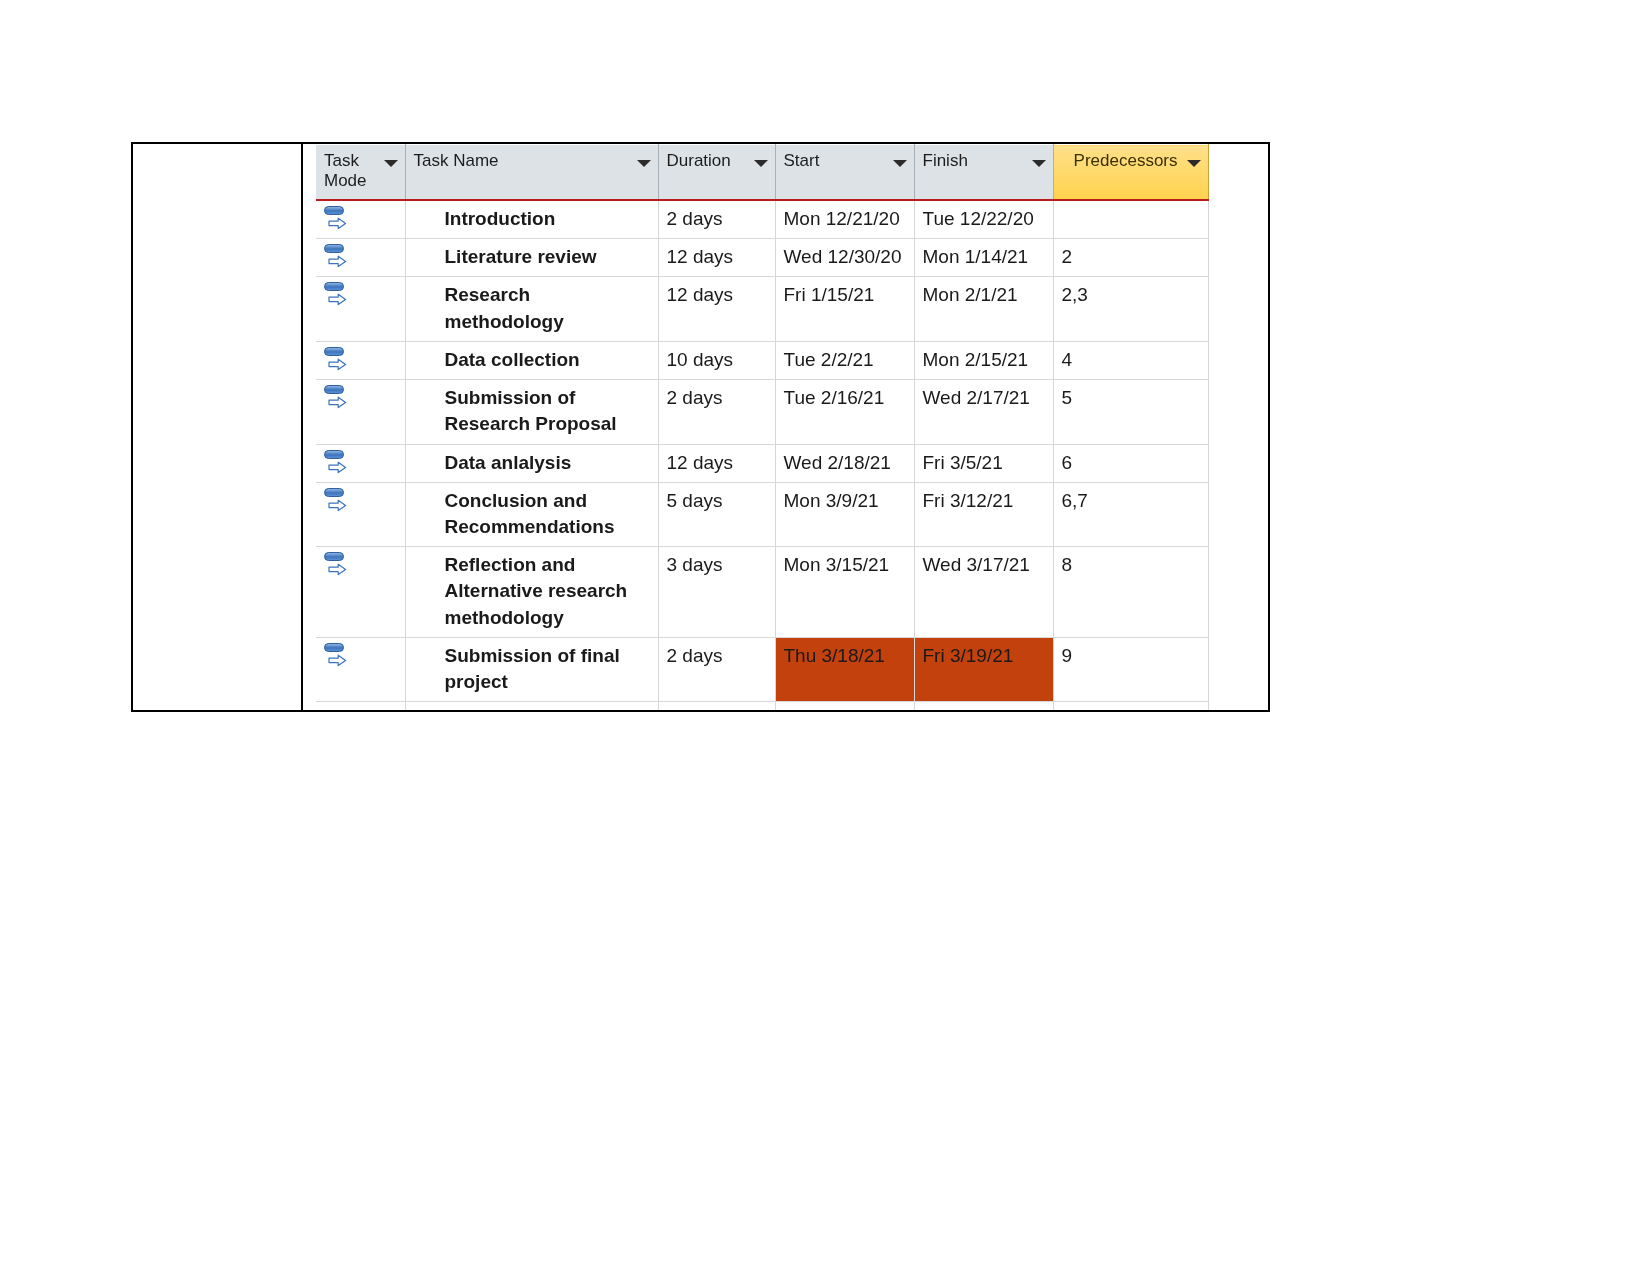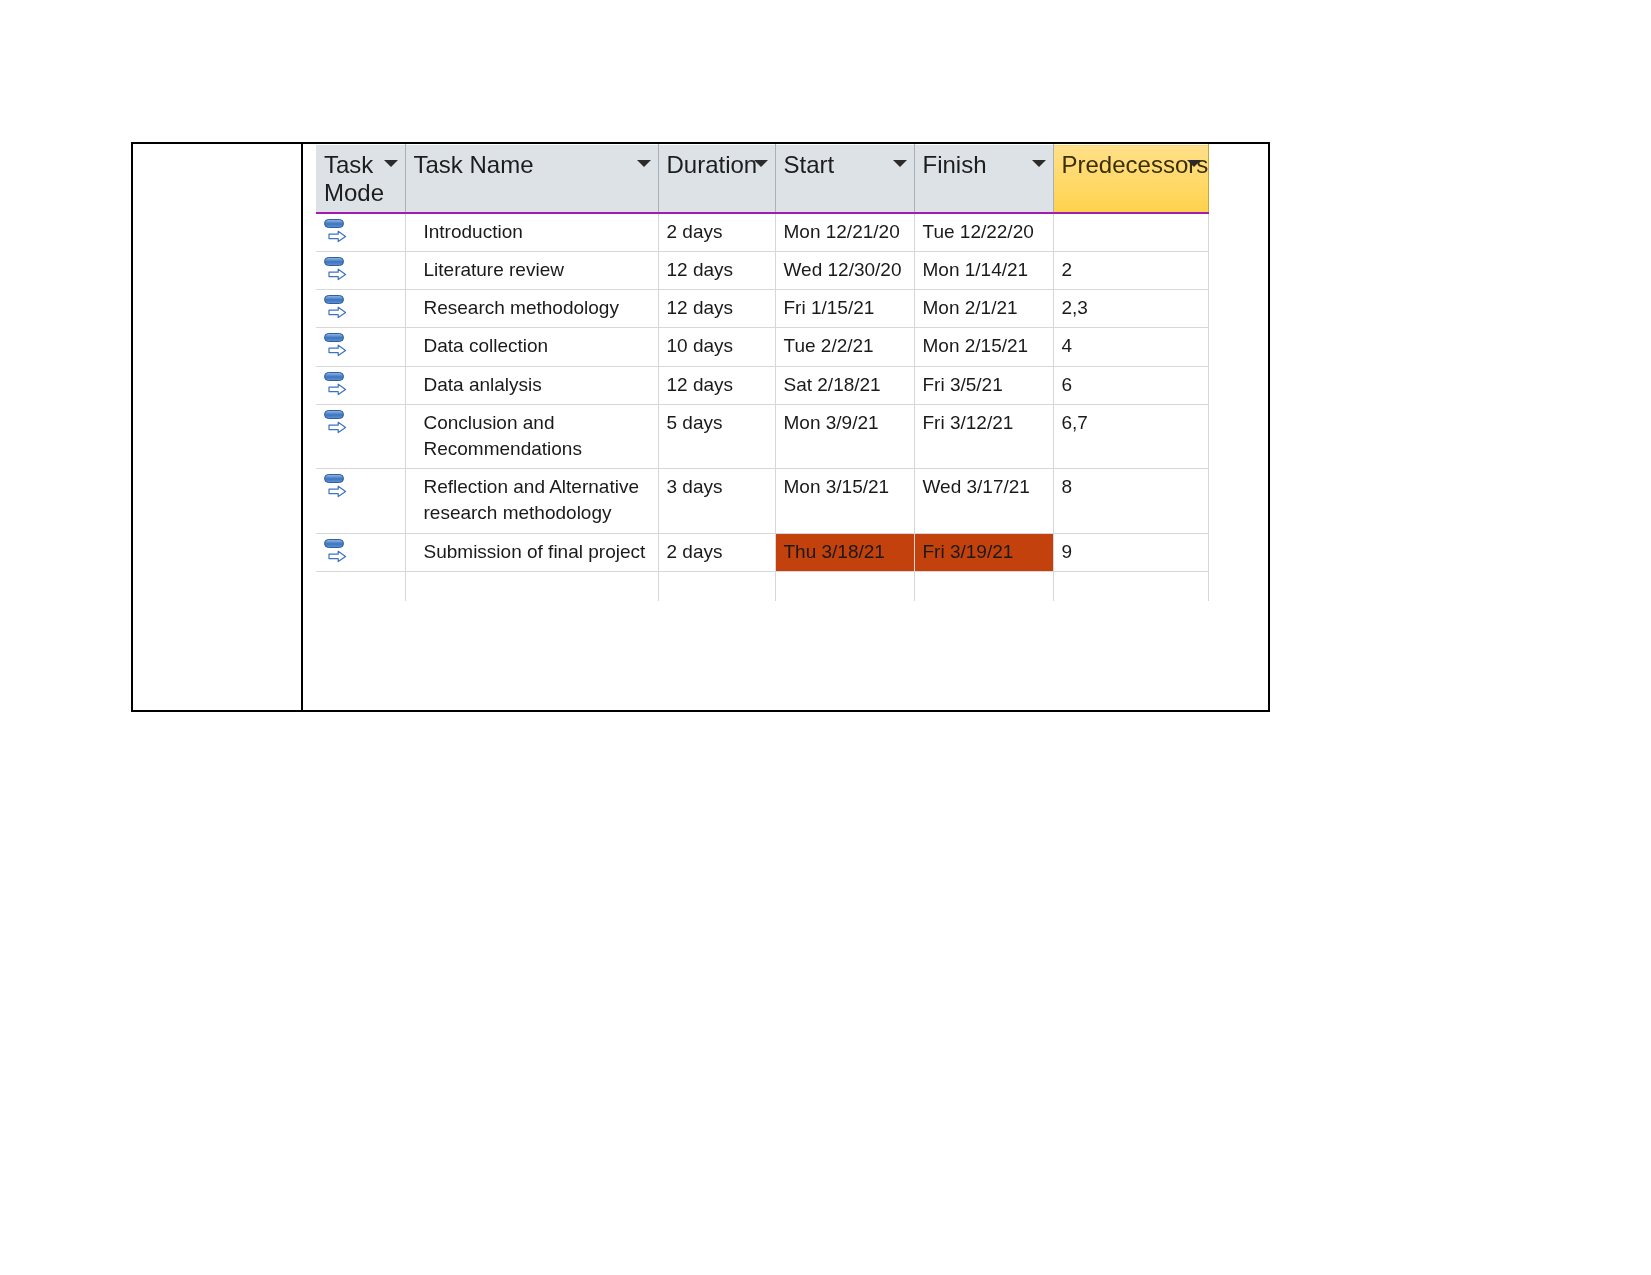--- a/index.html
+++ b/index.html
@@ -52,27 +52,27 @@
   #gantt-grid col.c-mode   { width: 89px; }
   #gantt-grid col.c-name   { width: 253px; }
   #gantt-grid col.c-dur    { width: 117px; }
   #gantt-grid col.c-start  { width: 139px; }
   #gantt-grid col.c-finish { width: 139px; }
   #gantt-grid col.c-pred   { width: 155px; }
 
   #gantt-grid thead th {
     background: #dde2e7;
     border-right: 1px solid #a9b0b7;
-    border-bottom: 2px solid #a21caf;
+    border-bottom: 2px solid #b91c1c;
     border-top: 1px solid #ffffff;
     padding: 6px 8px 4px 8px;
     vertical-align: top;
     text-align: left;
     font-weight: normal;
-    font-size: 24px;
+    font-size: 17px;
     color: #1d1d1d;
     height: 44px;
     position: relative;
     line-height: 1.18;
     white-space: normal;
   }
   #gantt-grid thead th.hdr-pred {
     background: #ffd966;
     background: linear-gradient(180deg,#ffe08a 0%,#ffd24d 100%);
     border-right: 1px solid #c9a33a;
@@ -99,21 +99,22 @@
     font-size: 19px;
     line-height: 1.38;
     color: #1a1a1a;
     background: #ffffff;
     height: 20px;
   }
   #gantt-grid tbody td.cell-mode {
     padding: 4px 0 0 8px;
   }
   #gantt-grid tbody td.cell-name {
-    padding-left: 18px;
+    padding-left: 39px;
+    font-weight: bold;
   }
   #gantt-grid tbody td.sel {
     background: #c2410c;
   }
   #gantt-grid tbody tr.filler td {
     height: 18px;
     border-bottom: none;
   }
 
   
@@ -250,23 +251,38 @@
           </tr>
           <tr>
             <td class="cell-mode">
               <span class="task-mode-icon">
                 <span class="bar"></span>
                 <svg class="arrow" viewBox="0 0 19 13" xmlns="http://www.w3.org/2000/svg">
                   <path d="M1 4.2 H10.2 V1.2 L17.6 6.4 L10.2 11.6 V8.6 H1 Z" fill="#ffffff" stroke="#3d74bd" stroke-width="1.2" stroke-linejoin="round"></path>
                 </svg>
               </span>
             </td>
+            <td class="cell-name"><span>Submission of Research Proposal</span></td>
+            <td class="cell-dur"><span>2 days</span></td>
+            <td class="cell-start"><span>Tue 2/16/21</span></td>
+            <td class="cell-finish"><span>Wed 2/17/21</span></td>
+            <td class="cell-pred"><span>5</span></td>
+          </tr>
+          <tr>
+            <td class="cell-mode">
+              <span class="task-mode-icon">
+                <span class="bar"></span>
+                <svg class="arrow" viewBox="0 0 19 13" xmlns="http://www.w3.org/2000/svg">
+                  <path d="M1 4.2 H10.2 V1.2 L17.6 6.4 L10.2 11.6 V8.6 H1 Z" fill="#ffffff" stroke="#3d74bd" stroke-width="1.2" stroke-linejoin="round"></path>
+                </svg>
+              </span>
+            </td>
             <td class="cell-name"><span>Data anlalysis</span></td>
             <td class="cell-dur"><span>12 days</span></td>
-            <td class="cell-start"><span>Sat 2/18/21</span></td>
+            <td class="cell-start"><span>Wed 2/18/21</span></td>
             <td class="cell-finish"><span>Fri 3/5/21</span></td>
             <td class="cell-pred"><span>6</span></td>
           </tr>
           <tr>
             <td class="cell-mode">
               <span class="task-mode-icon">
                 <span class="bar"></span>
                 <svg class="arrow" viewBox="0 0 19 13" xmlns="http://www.w3.org/2000/svg">
                   <path d="M1 4.2 H10.2 V1.2 L17.6 6.4 L10.2 11.6 V8.6 H1 Z" fill="#ffffff" stroke="#3d74bd" stroke-width="1.2" stroke-linejoin="round"></path>
                 </svg>

